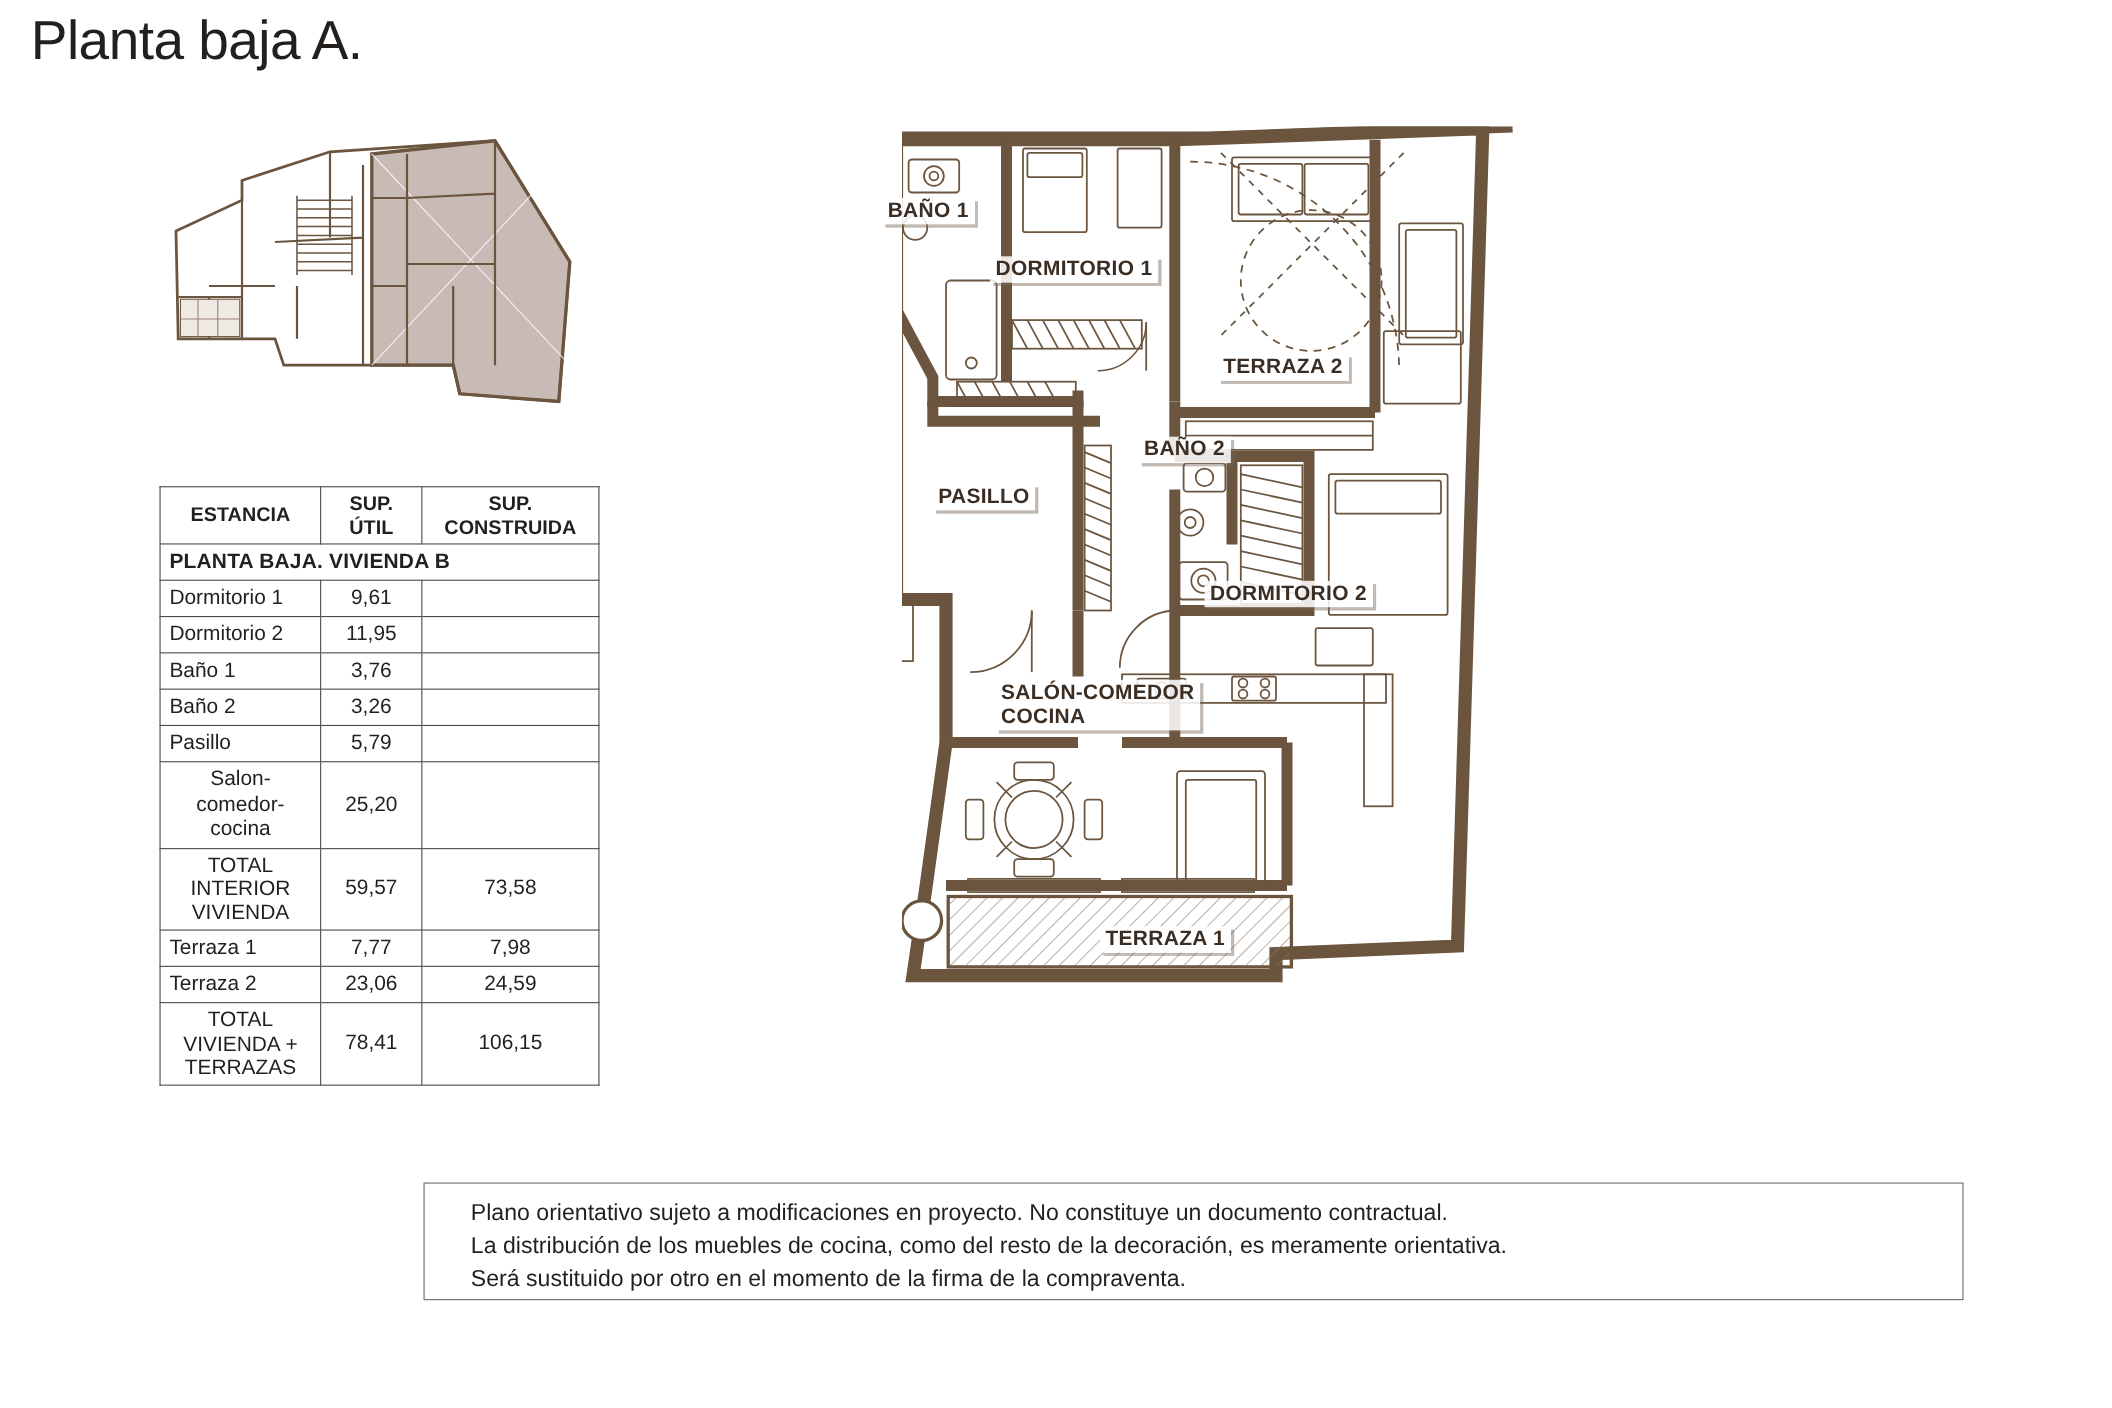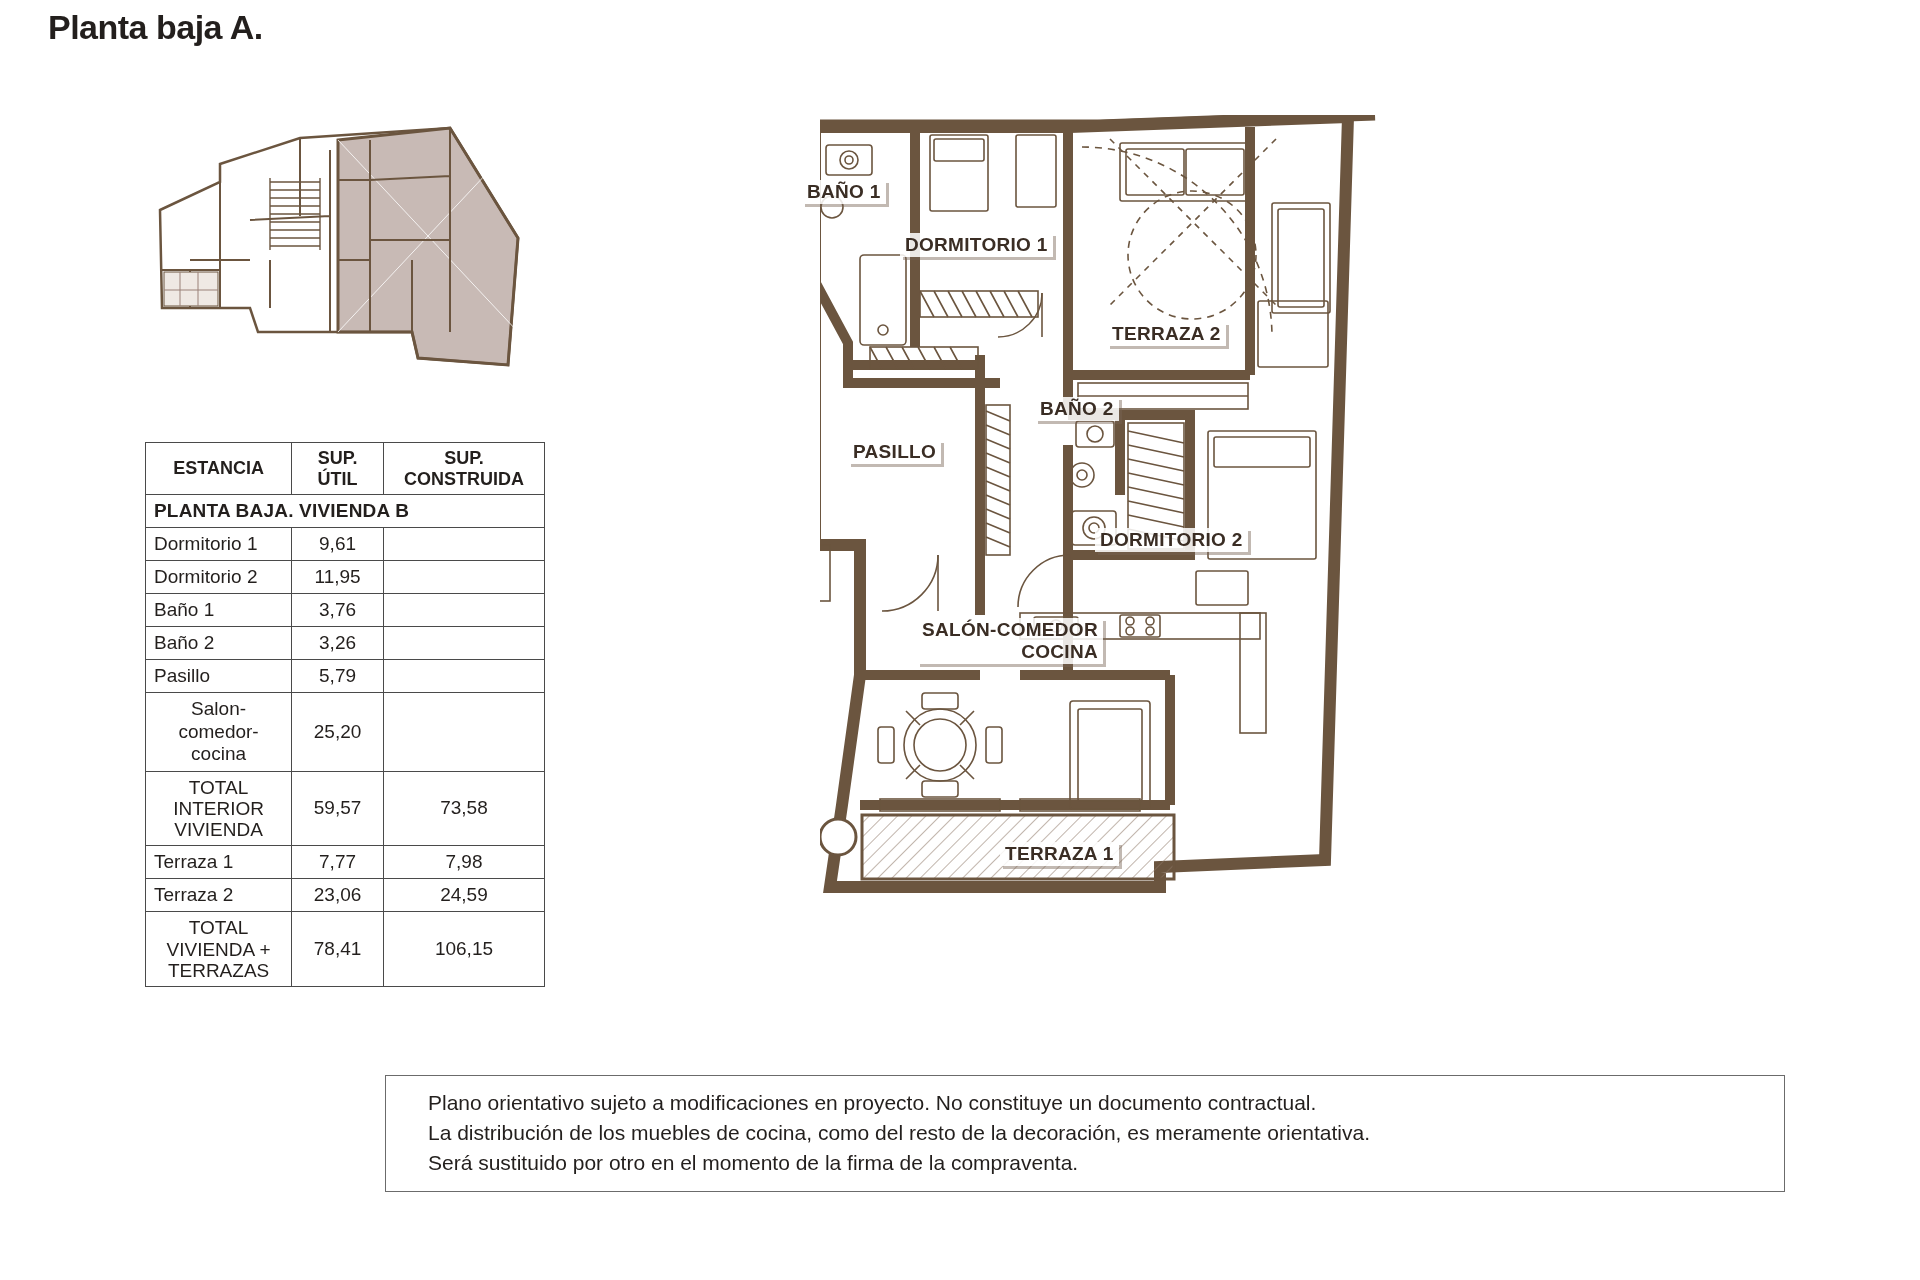--- a/index.html
+++ b/index.html
@@ -12,24 +12,24 @@
     height: 1280px;
     position: relative;
     font-family: "Liberation Sans", sans-serif;
     color: #2b2b2b;
     overflow: hidden;
   }
 
   
   #page-title {
     position: absolute;
-    left: 48px;
+    left: 28px;
     top: 8px;
-    font-size: 34px;
-    font-weight: bold;
+    font-size: 50px;
+    font-weight: normal;
     letter-spacing: -0.5px;
     color: #231f1d;
   }
 
   
   #keyplan {
     position: absolute;
     left: 150px;
     top: 120px;
     width: 420px;
@@ -85,30 +85,30 @@
     position: absolute;
     font-weight: bold;
     color: #3a2d24;
     font-size: 19px;
     letter-spacing: .3px;
     background: rgba(255,255,255,0.86);
     padding: 1px 5px;
     white-space: nowrap;
     box-shadow: 3px 3px 0 rgba(120,100,85,0.45);
   }
-  .room-label.two-line { text-align: right; line-height: 1.15; margin-left: 12px; }
+  .room-label.two-line { text-align: left; line-height: 1.15; }
 
   
   #disclaimer {
     position: absolute;
     left: 385px;
     top: 1075px;
     width: 1400px;
     border: 1px solid #6b6b6b;
-    padding: 12px 18px 14px 42px;
+    padding: 12px 18px 4px 42px;
     box-sizing: border-box;
     font-size: 21px;
     line-height: 1.42;
     color: #231f1d;
     background: #fff;
   }
   #disclaimer div { white-space: nowrap; }
 </style>
 </head>
 <body>

